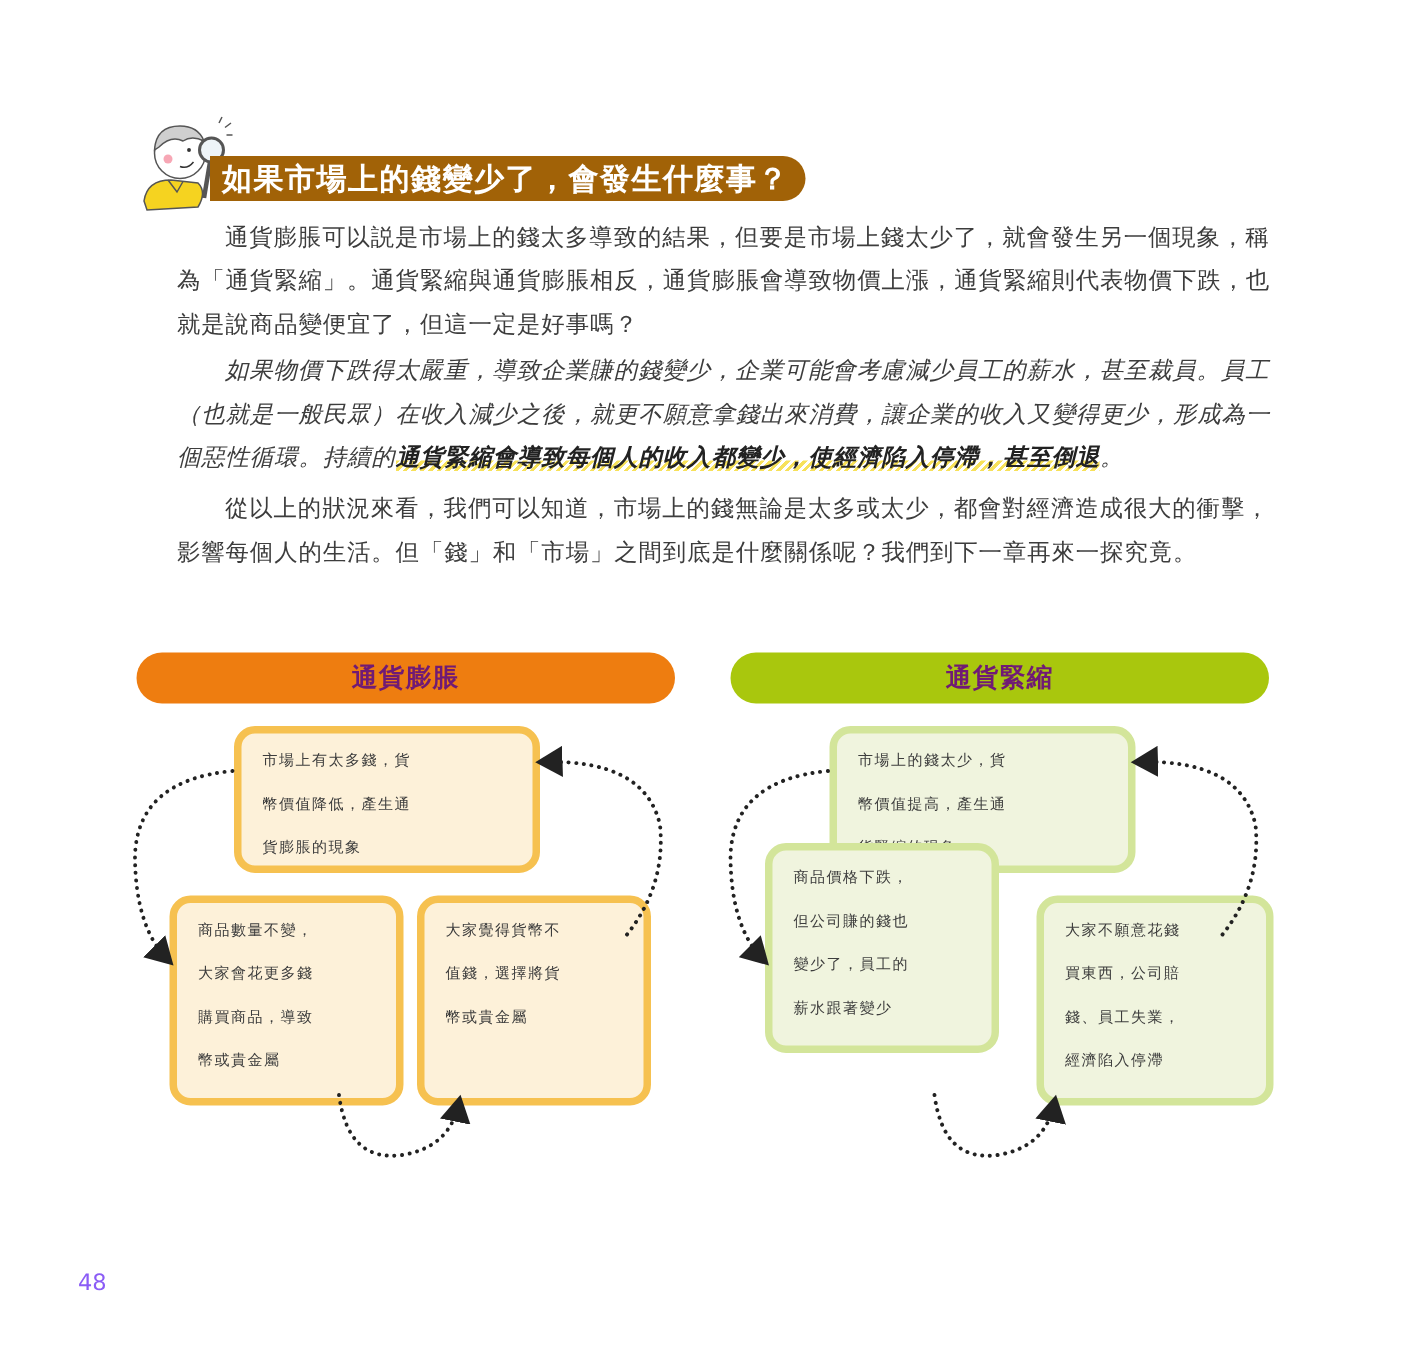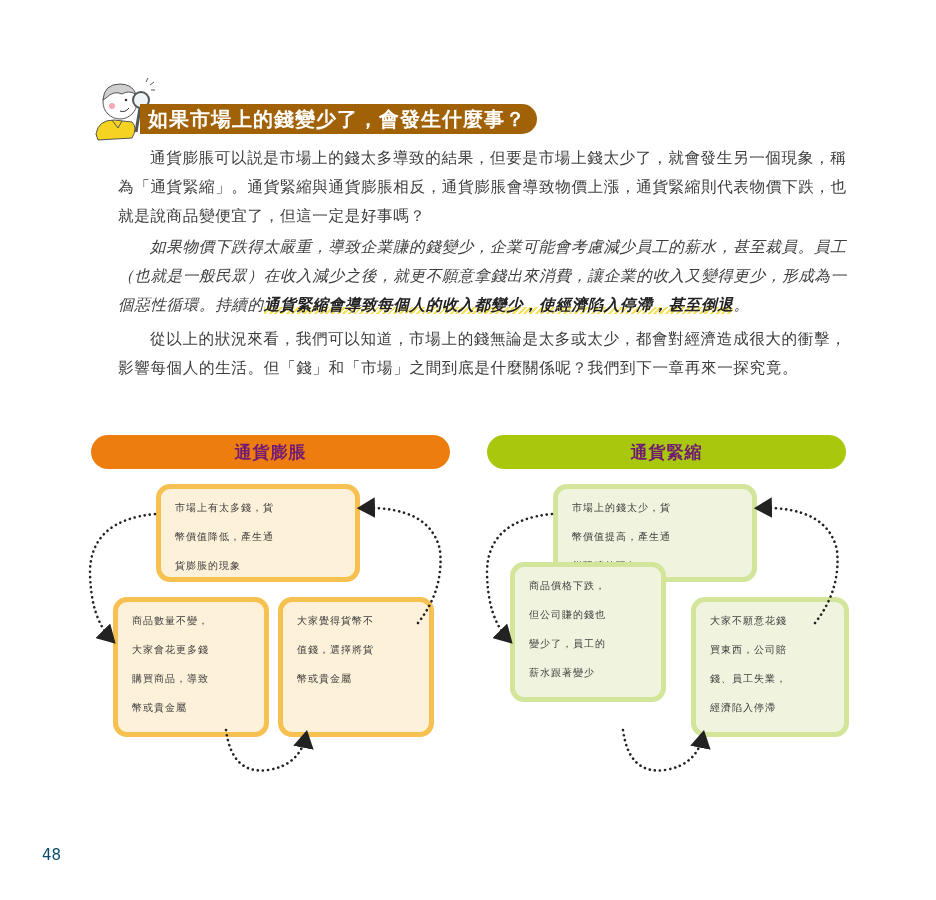--- a/index.html
+++ b/index.html
@@ -31,21 +31,21 @@
   .bar.orange { left:91px; top:435px; width:359px; background:#ee7d10; }
   .bar.green { left:487px; top:435px; width:359px; background:#a9c70d; }
   .box {
     position:absolute; box-sizing:border-box; border-radius:14px; border-width:5px; border-style:solid;
     font-size:10px; line-height:29px; color:#3d3d3d; padding:4px 0 0 14px; letter-spacing:1px;
   }
   .box.o { background:#fdf1d9; border-color:#f6c150; }
   .box.g { background:#f0f4de; border-color:#d3e59a; }
   .line { display:block; white-space:nowrap; }
   svg.arrows { position:absolute; left:0; top:0; width:936px; height:900px; pointer-events:none; }
-  .pagenum { position:absolute; left:42px; top:846px; font-size:15px; color:#0c4a6e; font-family:"DejaVu Sans", sans-serif; }
+  .pagenum { position:absolute; left:52px; top:846px; font-size:15px; color:#8b5cf6; font-family:"DejaVu Sans", sans-serif; }
 </style>
 </head>
 <body>
 
 <svg class="mascot" viewBox="0 0 64 66">
   <path d="M4 58 Q6 44 22 44 L40 46 Q46 52 40 62 L6 64 Z" fill="#f5d320" stroke="#555" stroke-width="1"></path>
   <path d="M20 44 L26 52 L30 45" fill="none" stroke="#555" stroke-width="1"></path>
   <circle cx="28" cy="26" r="17" fill="#fff" stroke="#555" stroke-width="1"></circle>
   <path d="M11 24 Q12 8 28 8 Q40 8 44 18 Q36 14 30 18 Q22 14 14 22 Z" fill="#cfcfcf" stroke="#555" stroke-width="1"></path>
   <circle cx="20" cy="30" r="3" fill="#f7a7b5"></circle>

